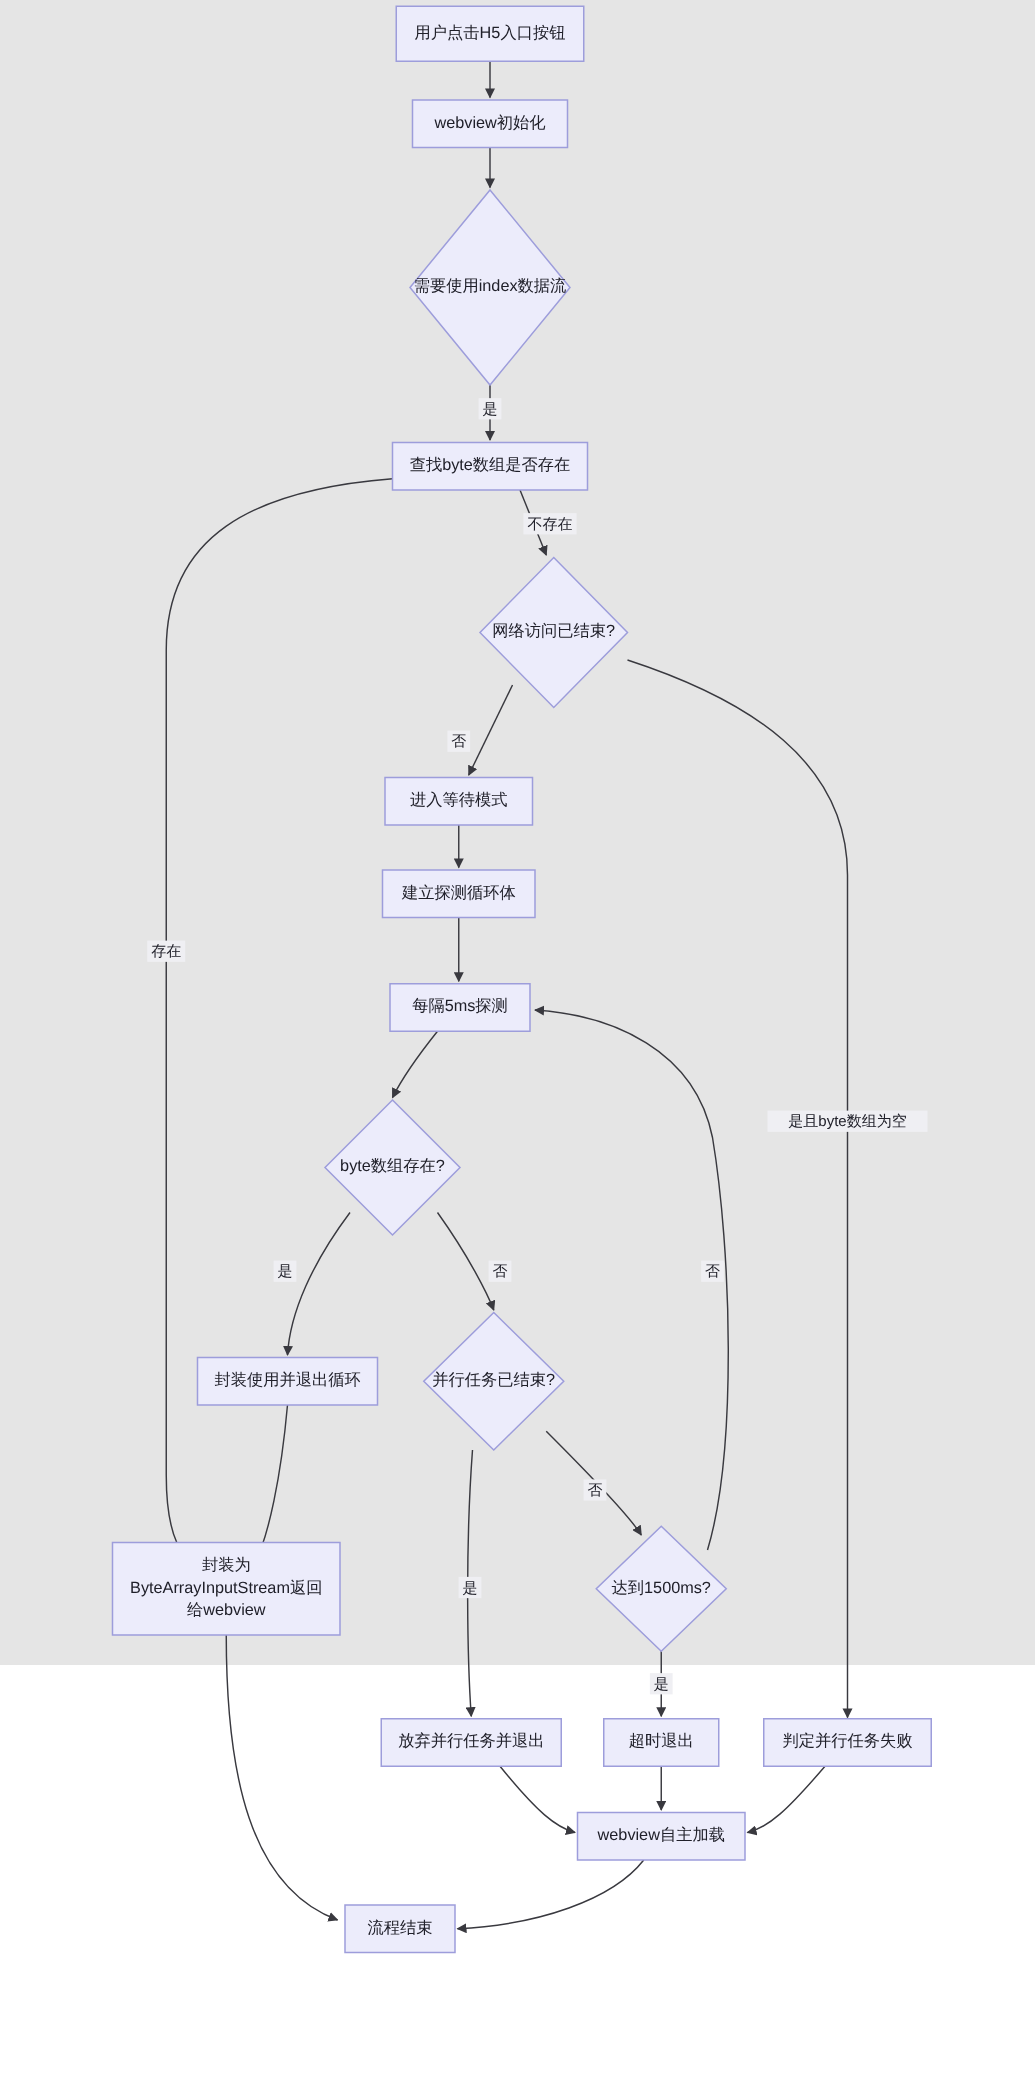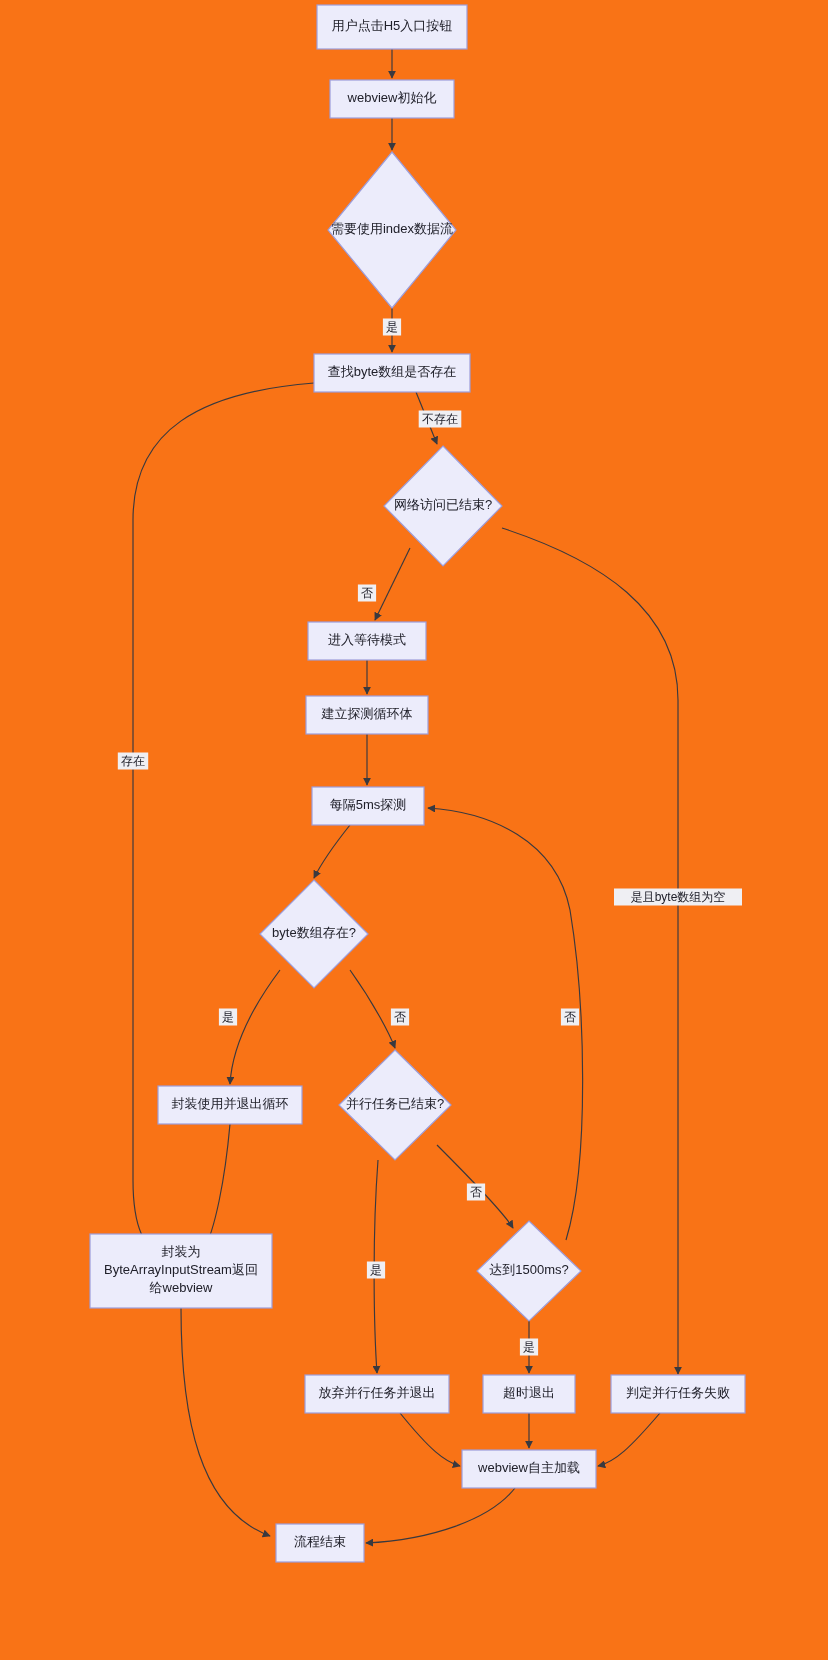--- a/index.html
+++ b/index.html
@@ -1,20 +1,20 @@
 <!DOCTYPE html>
 <html><head>
 <meta charset="utf-8">
 <style>
   html,body{margin:0;padding:0;background:#ffffff;}
   body{
     width:828px;height:1660px;overflow:hidden;
     font-family:"Liberation Sans","DejaVu Sans",sans-serif;
   }
-  #stage{position:relative;width:828px;height:1660px;background:#f97316;}
+  #stage{position:relative;width:828px;height:1332px;background:#e5e5e5;}
   svg#flow{position:absolute;left:0;top:0;width:828px;height:1660px;}
   .node-rect{fill:#ececfb;stroke:#9d9ddb;stroke-width:1.2;}
   .node-diamond{fill:#ececfb;stroke:#9d9ddb;stroke-width:1.2;}
   .node-text{
     font-family:"Liberation Sans","DejaVu Sans",sans-serif;
     font-size:13px;fill:#20202a;text-anchor:middle;
     dominant-baseline:middle;
   }
   .edge-path{fill:none;stroke:#39393f;stroke-width:1.15;}
   .edge-label-bg{fill:#efeff3;}

